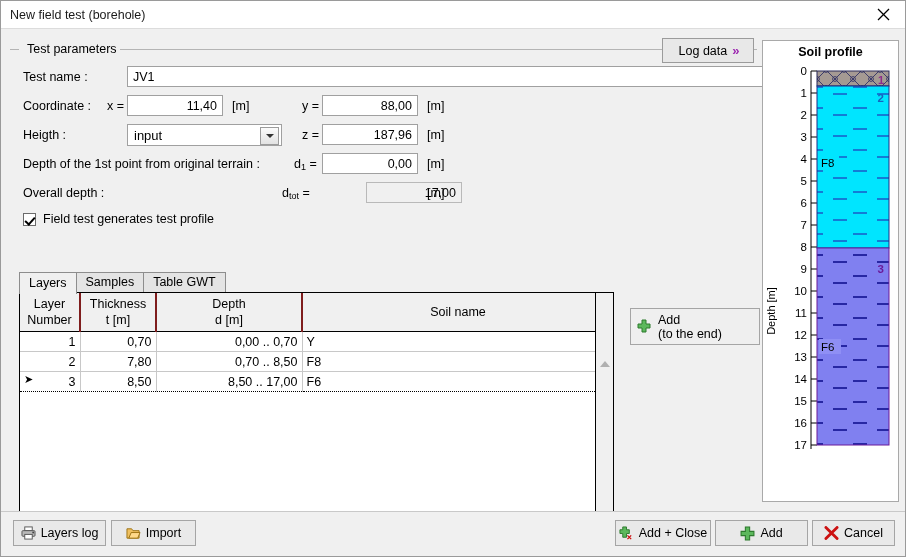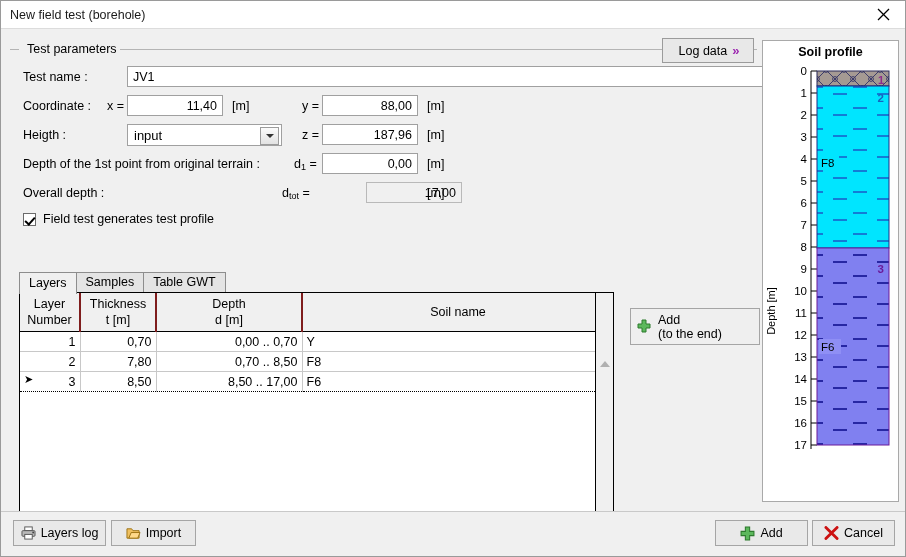--- a/index.html
+++ b/index.html
@@ -483,20 +483,27 @@
     </div>
 
     <div class="btn" style="left:110px;width:85px;">
       <svg width="15" height="14" viewBox="0 0 16 15">
         <path d="M1 3h5l1.4 2H14v8H1z" fill="#f0c060" stroke="#9a7010"></path>
         <path d="M3 13l2.5-6H15l-2.5 6z" fill="#ffd98a" stroke="#9a7010"></path>
       </svg>
       <span>Import</span>
     </div>
 
+    <div class="btn" style="left:614px;width:96px;">
+      <svg width="15" height="15" viewBox="0 0 16 16">
+        <path d="M4 1h4v3h3v4H8v4H4V8H1V4h3z" fill="#5cb85c" stroke="#2d7a2d"></path>
+        <path d="M9 10l4 4M13 10l-4 4" stroke="#cc1111" stroke-width="1.4"></path>
+      </svg>
+      <span>Add + Close</span>
+    </div>
 
     <div class="btn" style="left:714px;width:93px;">
       <svg width="15" height="15" viewBox="0 0 14 14">
         <path d="M5 1h4v4h4v4H9v4H5V9H1V5h4z" fill="#5cb85c" stroke="#2d7a2d"></path>
       </svg>
       <span>Add</span>
     </div>
 
     <div class="btn" style="left:811px;width:83px;">
       <svg width="15" height="14" viewBox="0 0 16 15">

